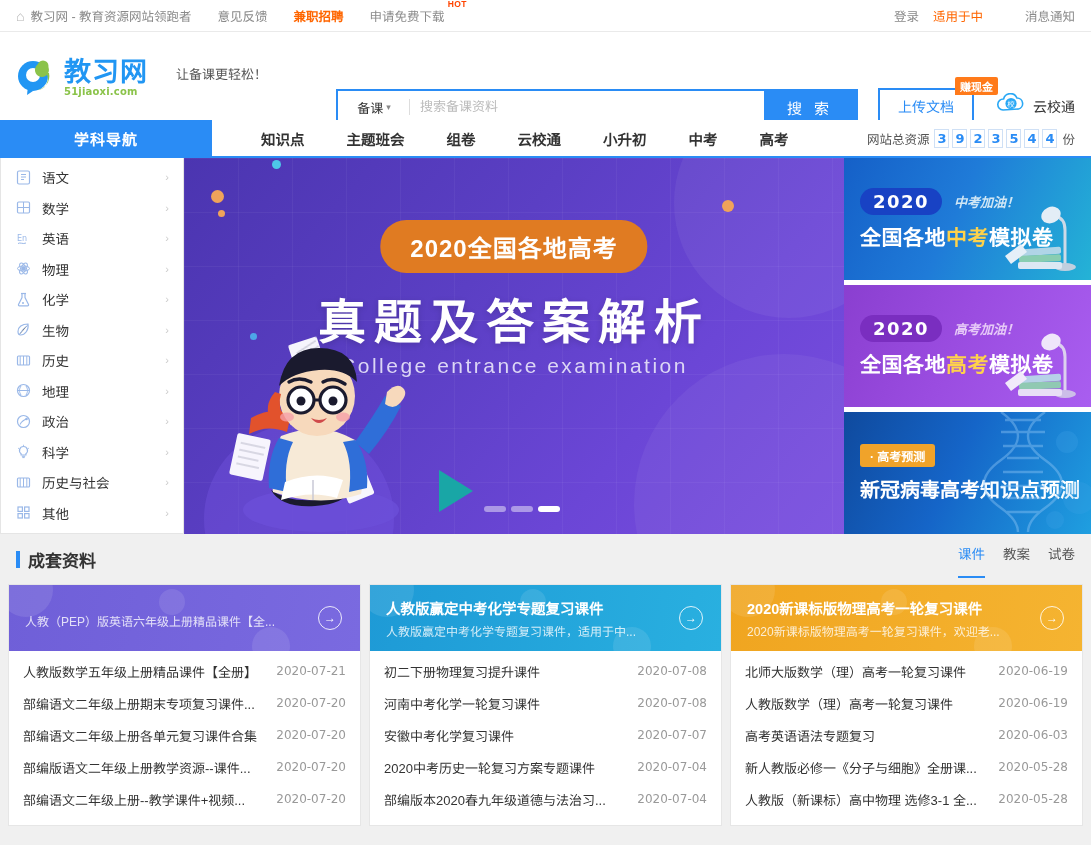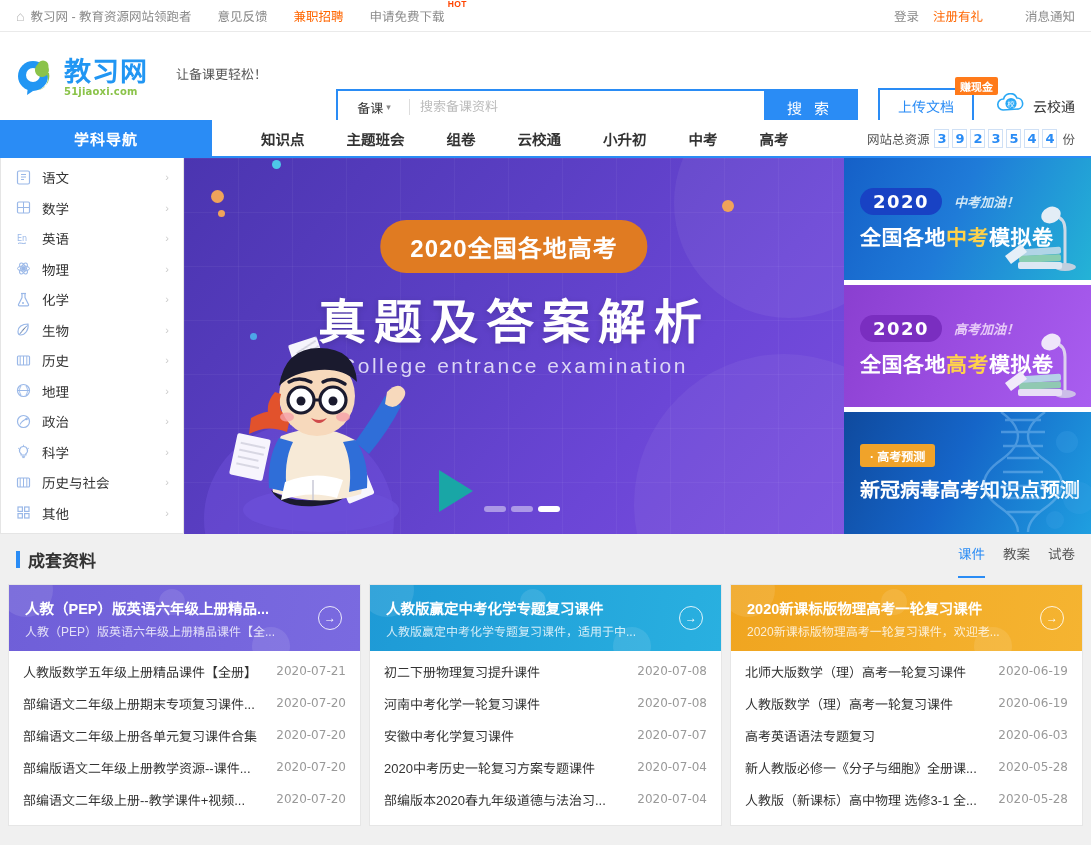--- a/index.html
+++ b/index.html
@@ -14,21 +14,21 @@
   
   .topbar {
     height: 32px; background: #fff; border-bottom: 1px solid #eaeaea;
     display: flex; align-items: center; padding: 0 16px;
     font-size: 12.5px; color: #888;
   }
   .topbar .home-icon { margin-right: 6px; color: #b5b5b5; font-size: 14px; line-height: 1; }
   .topbar .site-name { color: #8a8a8a; }
   .topbar-left { display: flex; align-items: center; gap: 26px; }
   .topbar-left .item { color: #8a8a8a; cursor: pointer; }
-  .topbar-left .item.orange { color: #ff6600; font-weight: normal; }
+  .topbar-left .item.orange { color: #ff6600; font-weight: bold; }
   .topbar-left .item.hot { position: relative; padding-right: 4px; }
   .topbar-left .item.hot .hotflag {
     position: absolute; top: -7px; right: -18px;
     font-size: 8.5px; color: #ff4400; font-weight: bold; letter-spacing: .3px;
   }
   .topbar-right { margin-left: auto; display: flex; align-items: center; gap: 14px; }
   .topbar-right .item { color: #8a8a8a; cursor: pointer; }
   .topbar-right .item.orange { color: #ff6600; }
   .topbar-right .gap { width: 14px; }
 
@@ -276,21 +276,21 @@
     </span>
     <span class="item">意见反馈</span>
     <span class="item orange">兼职招聘</span>
     <span class="item hot">
       <span>申请免费下载</span>
       <span class="hotflag">HOT</span>
     </span>
   </div>
   <div class="topbar-right">
     <span class="item">登录</span>
-    <span class="item orange">注册有礼</span>
+    <span class="item orange">适用于中</span>
     <span class="gap"></span>
     <span class="item">消息通知</span>
   </div>
 </div>
 
 <div class="header">
   <div class="logo-wrap">
     <div class="logo-mark">
       <svg width="42" height="42" viewBox="0 0 42 42" aria-hidden="true">
         <circle cx="17" cy="21" r="15" fill="#2196f3"></circle>
@@ -637,21 +637,20 @@
     </span>
   </div>
 
   <div class="cards">
 
     <div class="card">
       <div class="card-head c-purple">
         <span class="bub" style="width:54px;height:54px;left:-10px;top:-22px;"></span>
         <span class="bub" style="width:38px;height:38px;right:70px;bottom:-14px;"></span>
         <span class="bub" style="width:26px;height:26px;left:150px;top:4px;"></span>
-        <div class="card-title">人教（PEP）版英语六年级上册精品...</div>
         <div class="card-desc">人教（PEP）版英语六年级上册精品课件【全...</div>
         <span class="card-arrow">→</span>
       </div>
       <div class="card-list">
         <div class="card-li">
           <span class="li-title">人教版数学五年级上册精品课件【全册】</span>
           <span class="li-date">2020-07-21</span>
         </div>
         <div class="card-li">
           <span class="li-title">部编语文二年级上册期末专项复习课件...</span>

